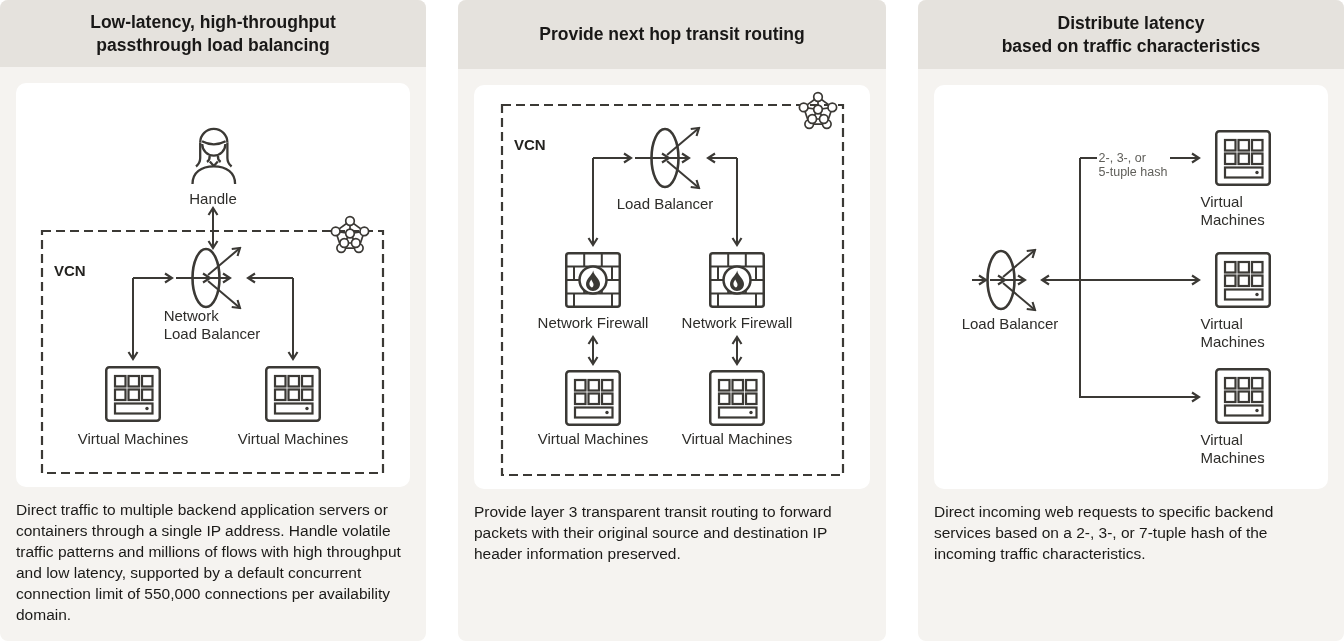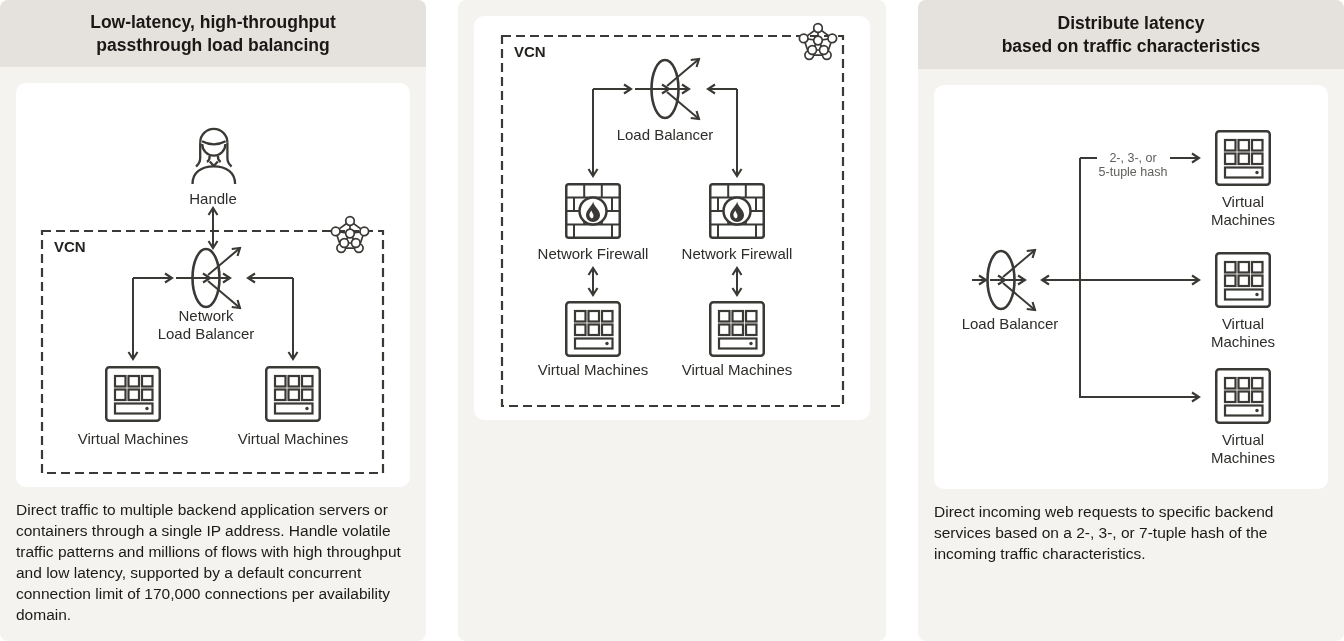--- a/index.html
+++ b/index.html
@@ -8,22 +8,22 @@
   .stage { position:relative; width:1344px; height:641px; background:#ffffff; overflow:hidden; display:flex; gap:32px; }
   .panel { height:641px; background:#f5f3f0; border-radius:8px; overflow:hidden; display:flex; flex-direction:column; }
   .panel.p1 { width:426px; }
   .panel.p2 { width:428px; }
   .panel.p3 { width:426px; }
   .panel-header { height:69px; background:#e5e2dd; display:flex; align-items:center; justify-content:center; text-align:center; }
   .panel-title { font-size:17.5px; font-weight:bold; color:#191817; line-height:23px; white-space:pre-line; }
   .panel-body { flex:1; padding:16px; }
   .card { position:relative; width:100%; height:404px; background:#ffffff; border-radius:10px; }
   .card svg.diagram { position:absolute; left:0; top:0; }
-  .lbl { position:absolute; font-size:15px; color:#2e2d2a; line-height:17.5px; white-space:pre-line; text-align:center; transform:translateX(-50%); }
-  .lbl.left-align { transform:none; text-align:right; }
+  .lbl { position:absolute; font-size:15px; color:#2e2d2a; line-height:17.5px; white-space:pre-line; transform:translateX(-50%); }
+  .lbl.left-align { transform:none; text-align:right;margin-top:24px; }
   .lbl.vcn { font-weight:600; color:#23221f; }
   .lbl.hash { font-size:12.5px; color:#5f5e59; line-height:14px; transform:translate(-50%,-50%); }
   .desc { margin-top:12px; font-size:15.5px; line-height:21px; color:#1b1a18; }
 </style>
 </head>
 <body>
 
 <svg width="0" height="0" style="position:absolute" aria-hidden="true">
   <defs>
     <marker id="ch" viewBox="0 0 12 12" refX="10" refY="6" markerWidth="12" markerHeight="12" orient="auto-start-reverse" markerUnits="userSpaceOnUse">
@@ -117,30 +117,33 @@
               <rect x="37" y="10" width="10.5" height="10.5"></rect>
             <rect x="10" y="23.5" width="10.5" height="10.5"></rect>
               <rect x="23.5" y="23.5" width="10.5" height="10.5"></rect>
               <rect x="37" y="23.5" width="10.5" height="10.5"></rect>
             <rect x="10" y="37.5" width="37.5" height="10"></rect>
             <circle cx="42" cy="42.5" r="1.7" fill="#3b3935" stroke="none"></circle>
           </g>
         </svg>
         <div class="lbl" style="left:197px; top:107px;">Handle</div>
         <div class="lbl vcn left-align" style="left:38px; top:155px;">VCN</div>
-        <div class="lbl" style="left:190px; top:224px;">Network
+        <div class="lbl" style="left:196px; top:224px;">Network
 Load Balancer</div>
         <div class="lbl" style="left:117px; top:347px;">Virtual Machines</div>
         <div class="lbl" style="left:277px; top:347px;">Virtual Machines</div>
       </div>
-      <p class="desc">Direct traffic to multiple backend application servers or containers through a single IP address. Handle volatile traffic patterns and millions of flows with high throughput and low latency, supported by a default concurrent connection limit of 170,000 connections per availability domain.</p>
+      <p class="desc">Direct traffic to multiple backend application servers or containers through a single IP address. Handle volatile traffic patterns and millions of flows with high throughput and low latency, supported by a default concurrent connection limit of 550,000 connections per availability domain.</p>
     </div>
   </div>
 
   <div class="panel p2">
+    <div class="panel-header">
+      <div class="panel-title">Provide next hop transit routing</div>
+    </div>
     <div class="panel-body">
       <div class="card">
         <svg class="diagram" width="396" height="404" viewBox="0 0 396 404" fill="none" stroke="#3b3935" stroke-width="2">
 
           <rect x="28" y="20" width="341" height="370" stroke-width="2.2" stroke-dasharray="9 5"></rect>
 
           <g transform="translate(344,27)" stroke-width="1.7">
             <g>
               <line x1="0" y1="-15" x2="14.3" y2="-4.6"></line>
                 <line x1="14.3" y1="-4.6" x2="8.8" y2="12.1"></line>
@@ -242,20 +245,21 @@
             <circle cx="42" cy="42.5" r="1.7" fill="#3b3935" stroke="none"></circle>
           </g>
         </svg>
         <div class="lbl vcn left-align" style="left:40px; top:27px;">VCN</div>
         <div class="lbl" style="left:191px; top:110px;">Load Balancer</div>
         <div class="lbl" style="left:119px; top:229px;">Network Firewall</div>
         <div class="lbl" style="left:263px; top:229px;">Network Firewall</div>
         <div class="lbl" style="left:119px; top:345px;">Virtual Machines</div>
         <div class="lbl" style="left:263px; top:345px;">Virtual Machines</div>
       </div>
+      <p class="desc">Provide layer 3 transparent transit routing to forward packets with their original source and destination IP header information preserved.</p>
     </div>
   </div>
 
   <div class="panel p3">
     <div class="panel-header">
       <div class="panel-title">Distribute latency
 based on traffic characteristics</div>
     </div>
     <div class="panel-body">
       <div class="card">

